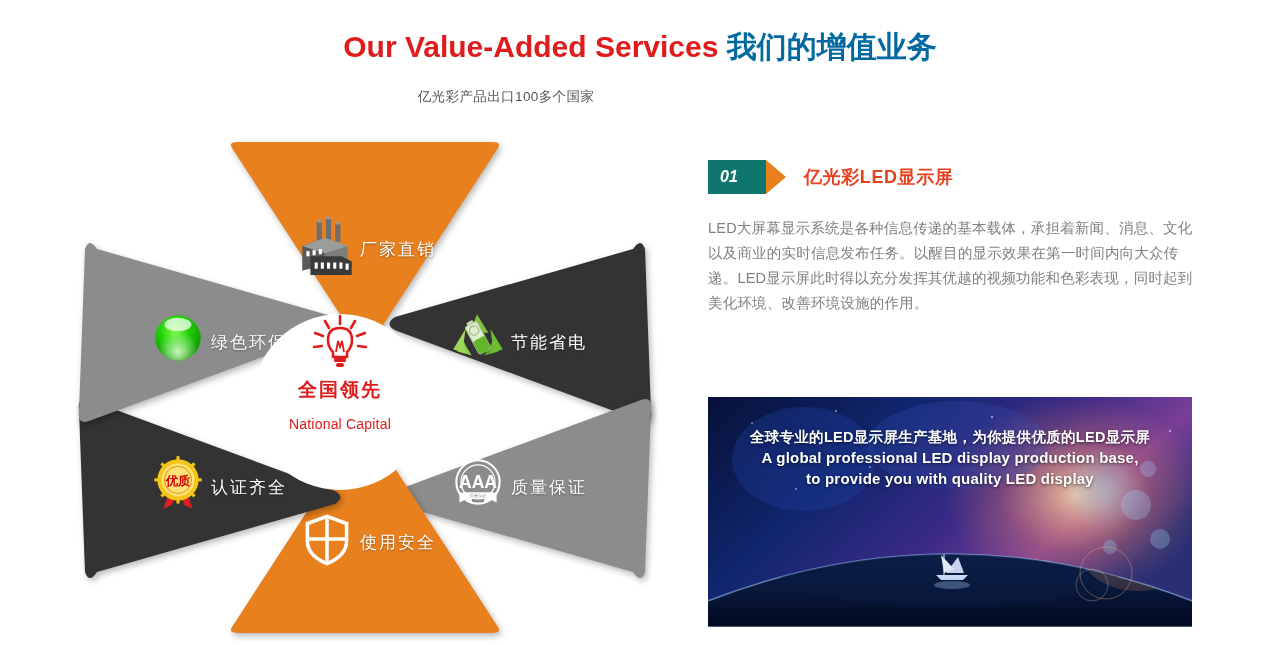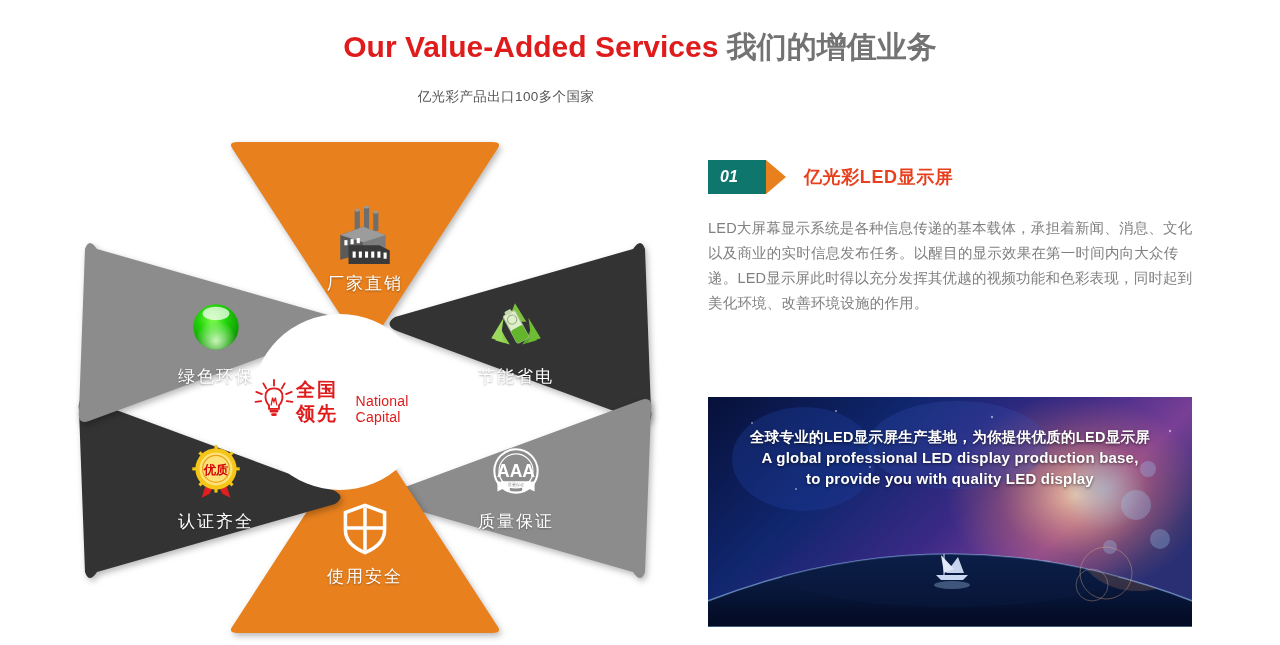--- a/index.html
+++ b/index.html
@@ -9,36 +9,36 @@
     position:relative;
   }
 
   
   #header{position:absolute;left:0;top:0;width:1280px;text-align:center;}
   #page-title{
     margin:0;padding:0;font-size:30px;font-weight:600;line-height:1;
     position:absolute;left:0;top:32px;width:1280px;white-space:nowrap;
   }
   #page-title .en{color:#e01b1b;}
-  #page-title .cn{color:#737373;}
+  #page-title .cn{color:#0369a1;}
   #page-subtitle{
     position:absolute;left:0;top:88px;width:1012px;
     font-size:13.5px;color:#555555;letter-spacing:.4px;
   }
 
   
   #hex-diagram{position:absolute;left:60px;top:140px;width:610px;height:495px;}
   .hex-seg{position:absolute;width:290px;height:210px;}
   .hex-seg .tri{
     position:absolute;left:0;top:0;width:290px;height:210px;
     filter:drop-shadow(2px 3px 3px rgba(0,0,0,.28));
   }
   .hex-seg .seg-content{
     position:absolute;left:0;top:0;width:290px;height:210px;
-    display:flex;flex-direction:column;align-items:center;justify-content:center;
+    display:flex;flex-direction:row;align-items:center;justify-content:center;
     pointer-events:none;
   }
   .seg-label{
     color:#ffffff;font-size:17px;font-weight:500;letter-spacing:2px;
     text-shadow:0 1px 2px rgba(0,0,0,.35);
   }
   .seg-icon{width:66px;height:62px;display:block;margin-bottom:6px;}
 
   
   #seg-top       {left:160px;top:0px;}
@@ -53,21 +53,21 @@
   #seg-bottom .seg-content   {transform:translateY(12px);}
   #seg-topleft .seg-content  {transform:translate(-4px,14px);}
   #seg-topright .seg-content {transform:translate(6px,14px);}
   #seg-bottomleft .seg-content {transform:translate(-4px,-6px);}
   #seg-bottomright .seg-content{transform:translate(6px,-6px);}
 
   
   #hex-center{
     position:absolute;left:192px;top:174px;width:176px;height:176px;
     border-radius:50%;background:#ffffff;
-    display:flex;flex-direction:row;align-items:center;justify-content:flex-start;
+    display:flex;flex-direction:column;align-items:center;justify-content:flex-start;
     z-index:6;
   }
   #bulb-icon{width:62px;height:58px;margin-bottom:6px;}
   #center-cn{color:#e01b1b;font-size:19px;font-weight:600;letter-spacing:2px;line-height:1.25;}
   #center-en{color:#e01b1b;font-size:14px;font-weight:400;letter-spacing:.2px;margin-top:14px;}
 
   
   #right-panel{position:absolute;left:708px;top:160px;width:490px;}
   #item-header{display:flex;align-items:center;height:34px;}
   #num-badge{

